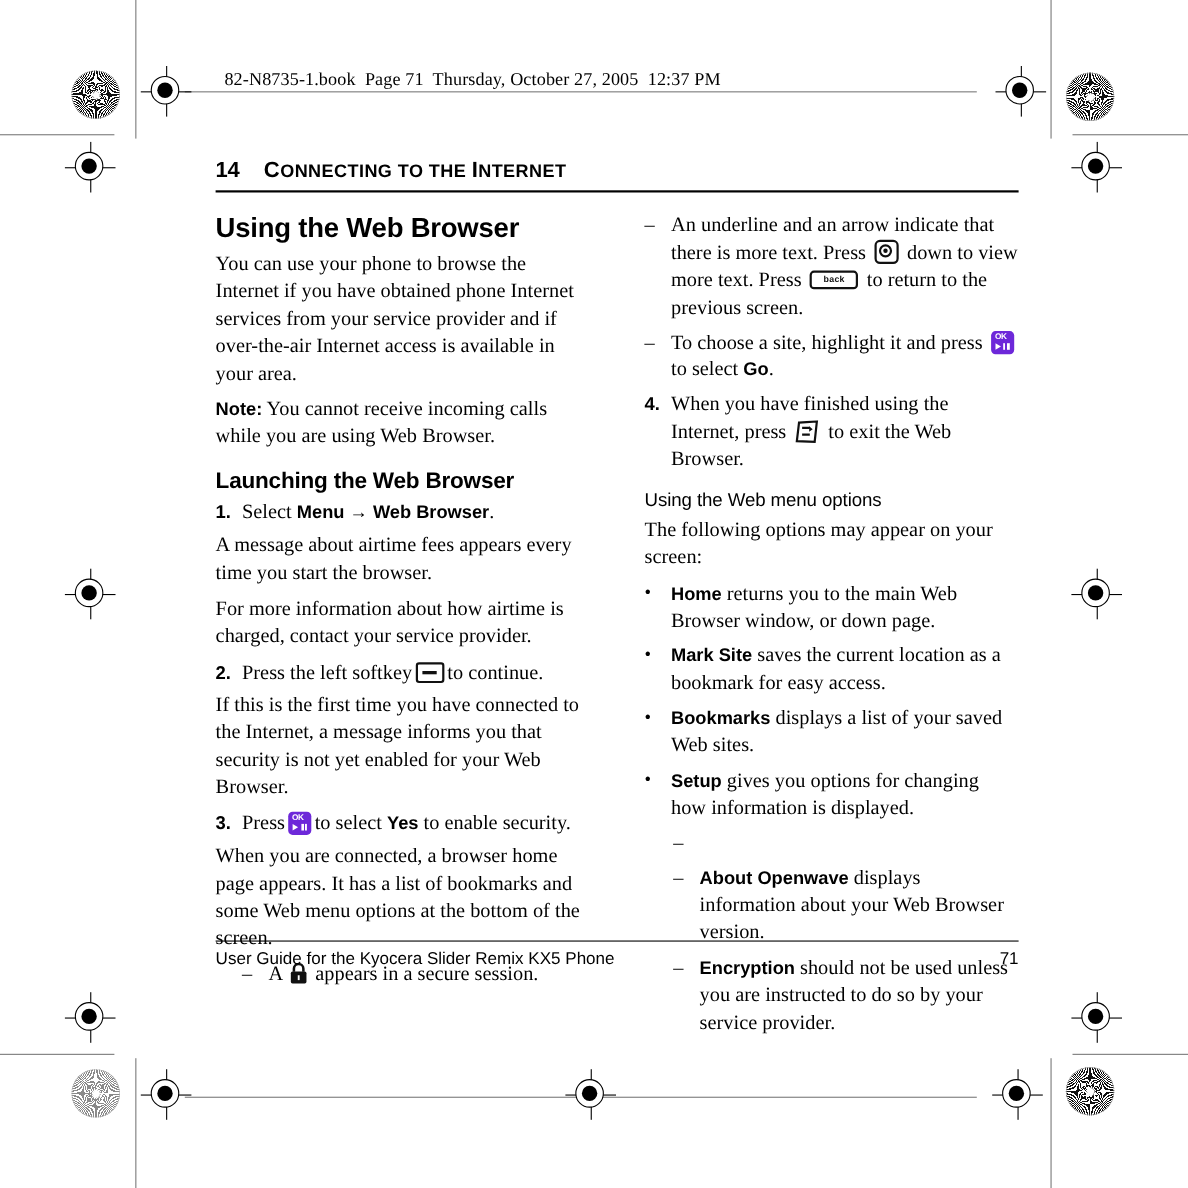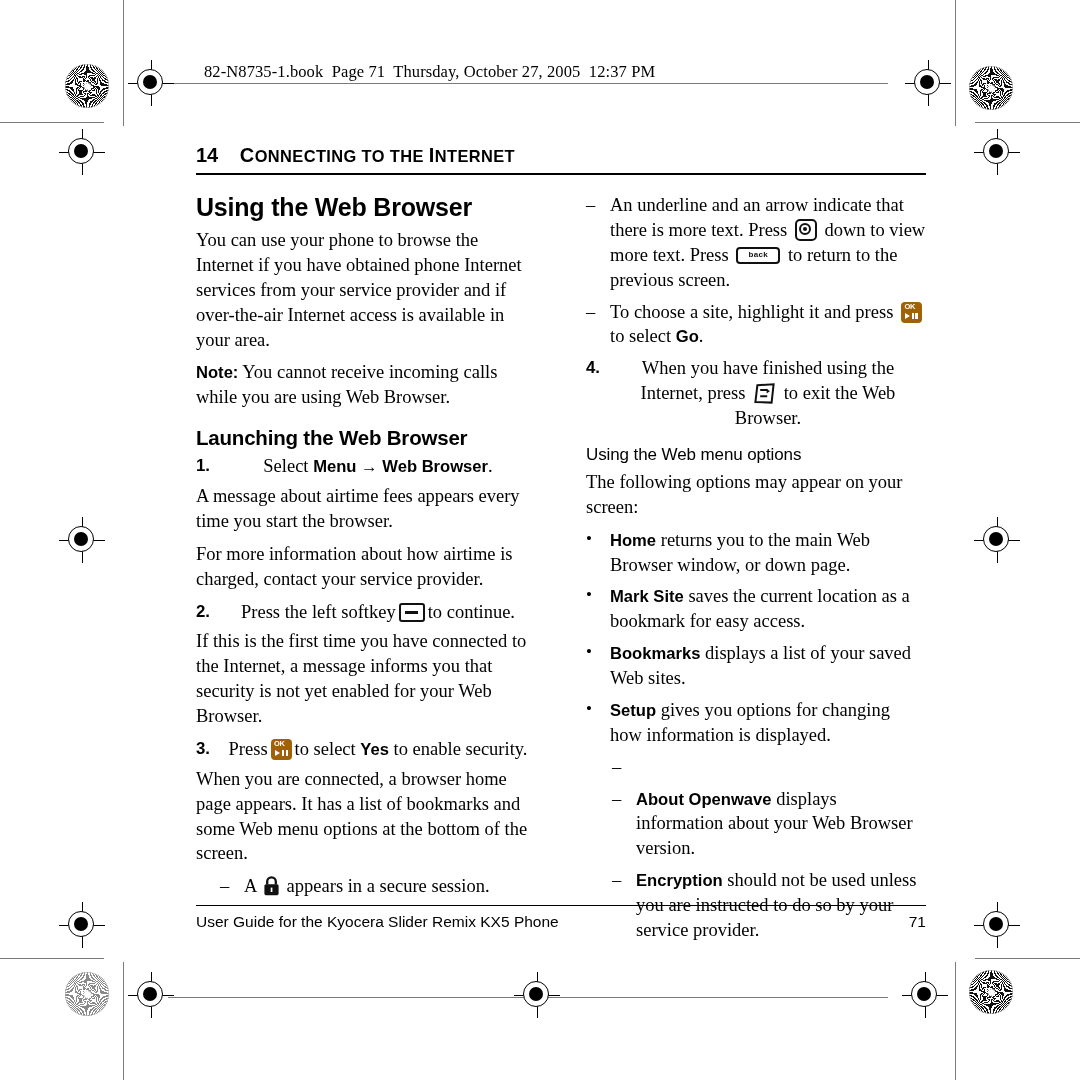--- a/index.html
+++ b/index.html
@@ -142,21 +142,21 @@
     margin-bottom: 5px;
   }
   .step-num {
     font-family: "Liberation Sans", sans-serif;
     font-weight: bold;
     font-size: 16.8px;
     width: 24px;
     flex: none;
     padding-top: 1px;
   }
-  .step-body { flex: 1; text-align: center; }
+  .step-body { flex: 1; }
   .indent { margin-left: 24px; }
 
   
   .bullet, .dash {
     display: flex;
     font-size: 18.5px;
     line-height: 1.345;
     margin-bottom: 7px;
   }
   .bullet .mk, .dash .mk {
@@ -185,21 +185,21 @@
     position: absolute;
     left: 4px; top: 6px;
     width: 13px; height: 3.4px;
     background: #111;
   }
 
   
   .key-ok {
     width: 21px; height: 21px;
     border-radius: 4px;
-    background: #a16207;
+    background: #6d28d9;
     margin: 0 3px;
     overflow: hidden;
     vertical-align: -5px;
   }
   .key-ok .ok-txt {
     position: absolute; left: 3.5px; top: 1px;
     font-family: "Liberation Sans", sans-serif;
     font-weight: bold;
     font-size: 7.5px;
     color: #fff;
@@ -274,21 +274,21 @@
   .key-lock {
     width: 17px; height: 20px;
     margin: 0 2px;
     vertical-align: -4px;
   }
 
   
   .footer {
     position: absolute;
     left: 196px;
-    top: 905px;
+    top: 855px;
     width: 730px;
   }
   .footer-rule { border-top: 1.6px solid #000; }
   .footer-row {
     display: flex;
     justify-content: space-between;
     align-items: baseline;
     font-family: "Liberation Sans", sans-serif;
     font-size: 15.5px;
     padding-top: 7px;

